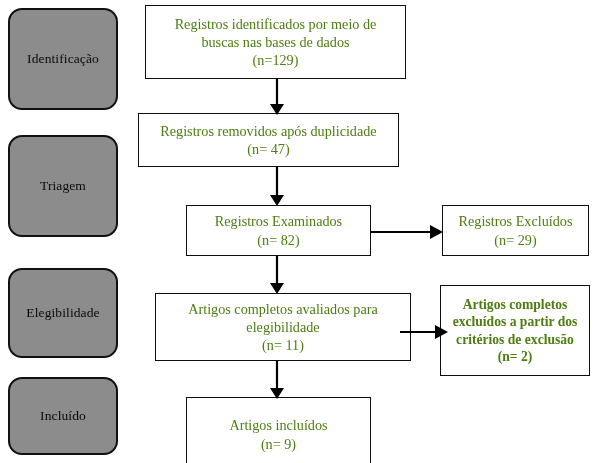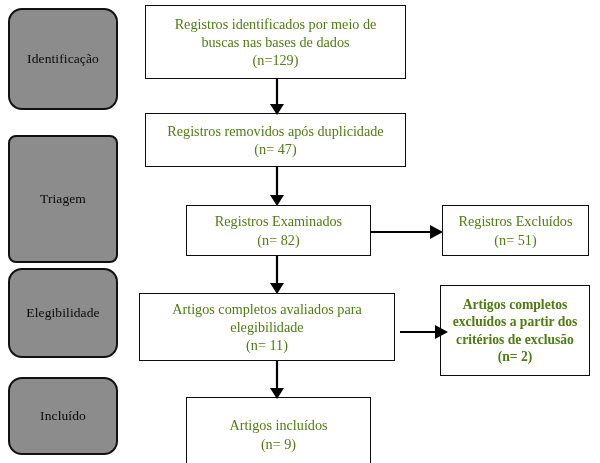--- a/index.html
+++ b/index.html
@@ -73,54 +73,54 @@
 </style>
 </head>
 <body>
 
 <div id="canvas">
 
   <div class="stage" style="left:8px; top:8px; width:110px; height:102px;">
     <div class="stage-label">Identificação</div>
   </div>
 
-  <div class="stage" style="left:8px; top:135px; width:110px; height:128px;border-radius:8px;">
+  <div class="stage" style="left:8px; top:135px; width:110px; height:102px;">
     <div class="stage-label">Triagem</div>
   </div>
 
   <div class="stage" style="left:8px; top:268px; width:110px; height:90px;">
     <div class="stage-label">Elegibilidade</div>
   </div>
 
   <div class="stage" style="left:8px; top:377px; width:110px; height:78px;">
     <div class="stage-label">Incluído</div>
   </div>
 
   <div class="pbox" style="left:145px; top:5px; width:261px; height:74px;">
     <div class="pbox-text">Registros identificados por meio de
 buscas nas bases de dados
 (n=129)</div>
   </div>
 
-  <div class="pbox" style="left:145px; top:113px; width:261px; height:54px;">
+  <div class="pbox" style="left:138px; top:113px; width:261px; height:54px;">
     <div class="pbox-text">Registros removidos após duplicidade
 (n= 47)</div>
   </div>
 
   <div class="pbox" style="left:186px; top:205px; width:185px; height:51px;">
     <div class="pbox-text">Registros Examinados
 (n= 82)</div>
   </div>
 
   <div class="pbox" style="left:442px; top:205px; width:147px; height:51px;">
     <div class="pbox-text">Registros Excluídos
-(n= 51)</div>
+(n= 29)</div>
   </div>
 
-  <div class="pbox" style="left:139px; top:293px; width:256px; height:68px;">
+  <div class="pbox" style="left:155px; top:293px; width:256px; height:68px;">
     <div class="pbox-text">Artigos completos avaliados para
 elegibilidade
 (n= 11)</div>
   </div>
 
   <div class="pbox pbox-small" style="left:440px; top:285px; width:150px; height:91px;">
     <div class="pbox-text">Artigos completos
 excluídos a partir dos
 critérios de exclusão
 (n= 2)</div>

